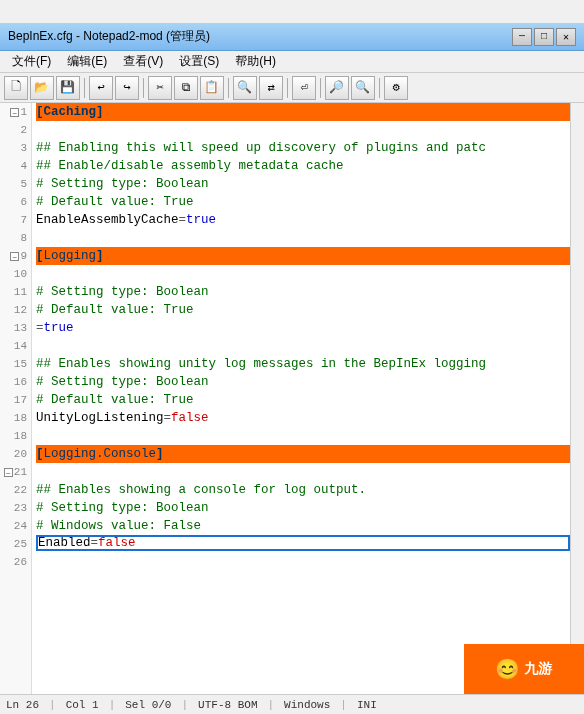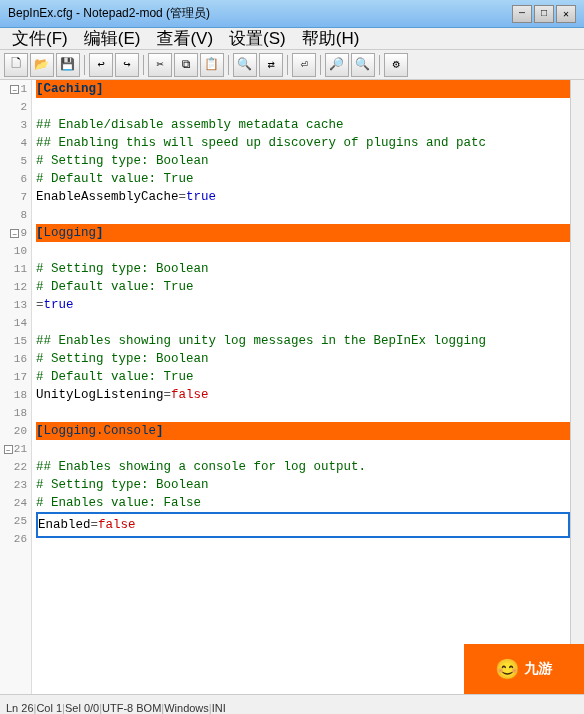--- a/index.html
+++ b/index.html
@@ -13,20 +13,21 @@
     }
 
     
     .title-bar {
       background: linear-gradient(to bottom, #a8d4f5 0%, #7eb8f0 100%);
       height: 28px;
       display: flex;
       align-items: center;
       padding: 0 8px;
       border-bottom: 1px solid #5a9fd4;
+      margin-top: 23px;
     }
     .title-bar-text {
       font-size: 12px;
       color: #000;
       font-family: 'Microsoft YaHei', Arial, sans-serif;
     }
     .title-bar-buttons {
       margin-left: auto;
       display: flex;
       gap: 2px;
@@ -47,21 +48,21 @@
     .menu-bar {
       background: #f0f0f0;
       height: 22px;
       display: flex;
       align-items: center;
       padding: 0 4px;
       border-bottom: 1px solid #ccc;
     }
     .menu-item {
       padding: 2px 8px;
-      font-size: 17px;
+      font-size: 12px;
       font-family: 'Microsoft YaHei', Arial, sans-serif;
       cursor: pointer;
     }
 
     
     .toolbar {
       background: #f0f0f0;
       height: 30px;
       display: flex;
       align-items: center;
@@ -136,26 +137,26 @@
     .code-line.empty {
       height: 18px;
     }
     .comment { color: #006600; }
 
     
     .status-bar {
       background: #f0f0f0;
       height: 20px;
       display: flex;
-      align-items: flex-end;
+      align-items: center;
       padding: 0 6px;
       border-top: 1px solid #ccc;
       font-size: 11px;
-      font-family: Liberation Sans, sans-serif;
-      gap: 0;
+      font-family: Liberation Mono, monospace;
+      gap: 10px;
     }
     .status-item {
       color: #333;
     }
     .status-sep {
       color: #aaa;
     }
 
     
     .watermark {
@@ -330,24 +331,24 @@
         </div>
       </div>
     <div class="code-area" id="code-col">
         <div class="code-line section-header" style="height: 18px;">
           <span style="color: rgb(0, 51, 102); font-weight: bold;">[</span>
           <span style="color: rgb(0, 51, 102); font-weight: bold;">Caching</span>
           <span style="color: rgb(0, 51, 102); font-weight: bold;">]</span>
         </div>
         <div class="code-line empty"></div>
         <div class="code-line">
+          <span class="comment">## Enabling this will speed up discovery of plugins and patc</span>
+        </div>
+        <div class="code-line">
           <span class="comment">## Enable/disable assembly metadata cache</span>
-        </div>
-        <div class="code-line">
-          <span class="comment">## Enabling this will speed up discovery of plugins and patc</span>
         </div>
         <div class="code-line">
           <span class="comment"># Setting type: Boolean</span>
         </div>
         <div class="code-line">
           <span class="comment"># Default value: True</span>
         </div>
         <div class="code-line">
           <span style="color: rgb(0, 0, 0);">EnableAssemblyCache</span>
           <span style="color: rgb(85, 85, 85);"> = </span>
@@ -392,23 +393,23 @@
           <span style="color: rgb(0, 51, 102); font-weight: bold;">]</span>
         </div>
         <div class="code-line empty"></div>
         <div class="code-line">
           <span class="comment">## Enables showing a console for log output.</span>
         </div>
         <div class="code-line">
           <span class="comment"># Setting type: Boolean</span>
         </div>
         <div class="code-line">
-          <span class="comment"># Enables value: False</span>
-        </div>
-        <div class="code-line highlighted-bottom" style="background: white; border: 2px solid rgb(26, 111, 212); height: 26px;">
+          <span class="comment"># Windows value: False</span>
+        </div>
+        <div class="code-line highlighted-bottom" style="background: white; border: 2px solid rgb(26, 111, 212); height: 16px;">
           <span style="color: rgb(0, 0, 0);">Enabled</span>
           <span style="color: rgb(85, 85, 85);"> = </span>
           <span style="color: rgb(204, 0, 0);">false</span>
         </div>
       </div>
     <div class="scrollbar-v"></div>
   </div>
 
   <div class="status-bar" style="position:absolute; bottom:0; left:0; right:0;">
     <span class="status-item">Ln 26</span>

